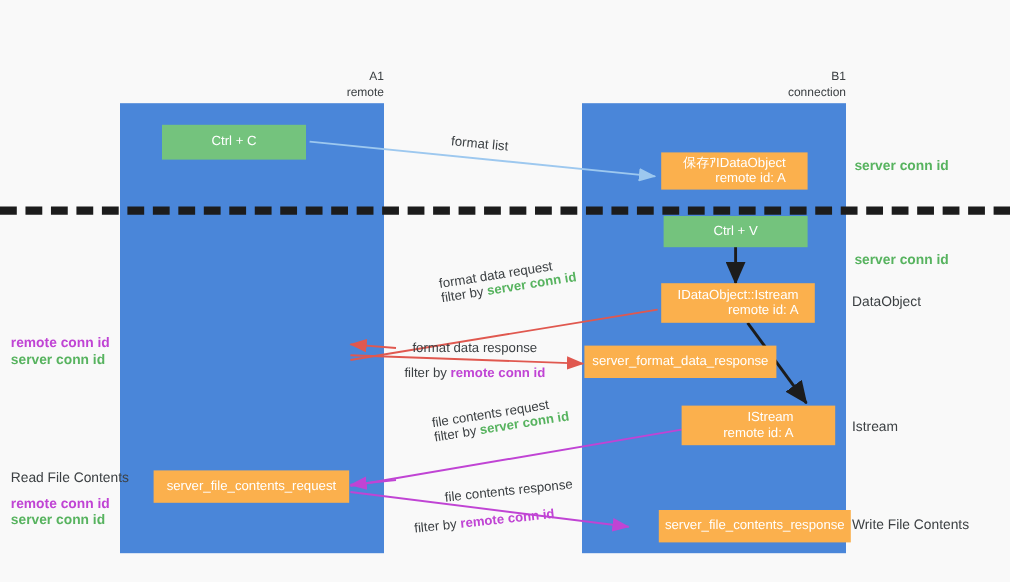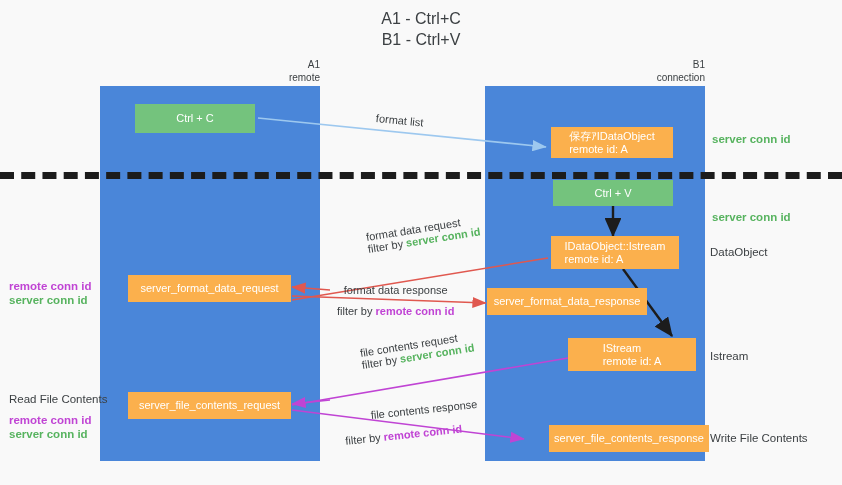--- a/index.html
+++ b/index.html
@@ -2,41 +2,39 @@
 <html><head>
 <meta charset="utf-8">
 <style>
   html,body{margin:0;padding:0;}
   body{width:842px;height:485px;background:#f9f9f9;font-family:"Liberation Sans",sans-serif;overflow:hidden;}
   #stage{position:relative;width:842px;height:485px;}
   .abs{position:absolute;}
   #title{left:0;top:8px;width:842px;text-align:center;font-size:16px;color:#3c4043;line-height:21px;white-space:pre-line;}
   .col-head{text-align:right;font-size:10px;color:#3c4043;line-height:13px;white-space:pre-line;}
   .col{background:#4a86d9;}
-  .box{box-sizing:border-box;display:flex;align-items:center;justify-content:center;text-align:left;color:#ffffff;font-size:11px;line-height:13px;white-space:pre-line;}
+  .box{box-sizing:border-box;display:flex;align-items:center;justify-content:center;text-align:right;color:#ffffff;font-size:11px;line-height:13px;white-space:pre-line;}
   .green{background:#74c37d;}
   .orange{background:#fbb04d;}
   .green-txt{color:#57b35f;font-weight:bold;font-size:11.5px;line-height:14px;}
   .purple-txt{color:#c044d4;font-weight:bold;font-size:11.5px;line-height:14px;}
   .dark-txt{color:#3c4043;font-size:11.5px;line-height:14px;}
   .arrow-lbl{font-size:11px;color:#3c4043;white-space:nowrap;transform-origin:left center;}
   .arrow-lbl b{font-weight:bold;}
   .b-green{color:#57b35f;}
   .b-purple{color:#c044d4;}
   svg.overlay{position:absolute;left:0;top:0;width:842px;height:485px;pointer-events:none;}
   #dashed{left:0;top:172px;width:842px;height:0;border-top:7px dashed #1c1c1c;}
   .stack{display:flex;flex-direction:column;}
 </style>
 </head>
 <body>
 
 <div id="stage">
 
-  <div class="abs" id="title">A1 - Ctrl+C
-B1 - Ctrl+V</div>
 
   <div class="abs col-head" style="left:100px;top:58px;width:220px;">A1
 remote</div>
   <div class="abs col-head" style="left:485px;top:58px;width:220px;">B1
 connection</div>
 
   <div class="abs col" style="left:100px;top:86px;width:220px;height:375px;"></div>
   <div class="abs col" style="left:485px;top:86px;width:220px;height:375px;"></div>
 
   <svg class="overlay" viewBox="0 0 842 485">
@@ -70,21 +68,20 @@
     <line x1="292" y1="405" x2="568" y2="358" stroke="#c044d4" stroke-width="1.6"></line>
     <line x1="330" y1="400" x2="292" y2="404" stroke="#c044d4" stroke-width="1.6" marker-end="url(#ah-mag)"></line>
 
     <line x1="292" y1="410" x2="524" y2="439" stroke="#c044d4" stroke-width="1.6" marker-end="url(#ah-mag)"></line>
   </svg>
 
   <div class="abs" id="dashed"></div>
 
   <div class="abs box green" style="left:135px;top:104px;width:120px;height:29px;">Ctrl + C</div>
 
-  <div class="abs box orange" style="left:128px;top:275px;width:163px;height:27px;">server_format_data_request</div>
 
   <div class="abs box orange" style="left:128px;top:392px;width:163px;height:27px;">server_file_contents_request</div>
 
   <div class="abs box orange" style="left:551px;top:127px;width:122px;height:31px;">保存ｱIDataObject
 remote id: A</div>
 
   <div class="abs box green" style="left:553px;top:180px;width:120px;height:26px;">Ctrl + V</div>
 
   <div class="abs box orange" style="left:551px;top:236px;width:128px;height:33px;">IDataObject::Istream
 remote id: A</div>

